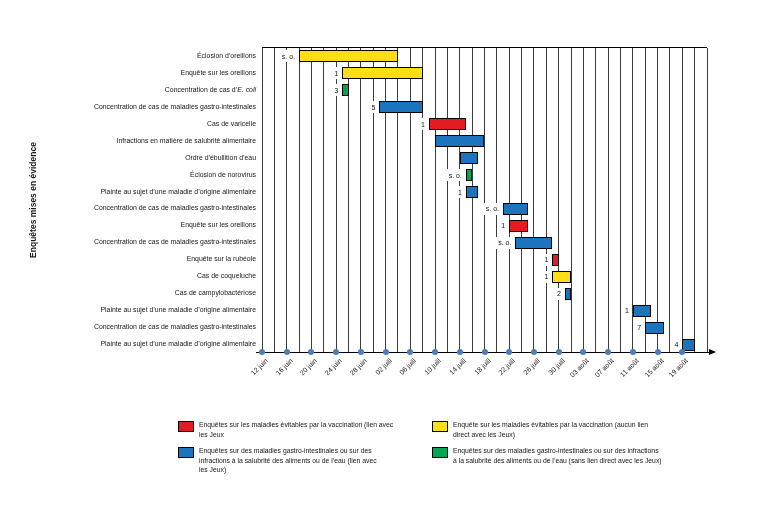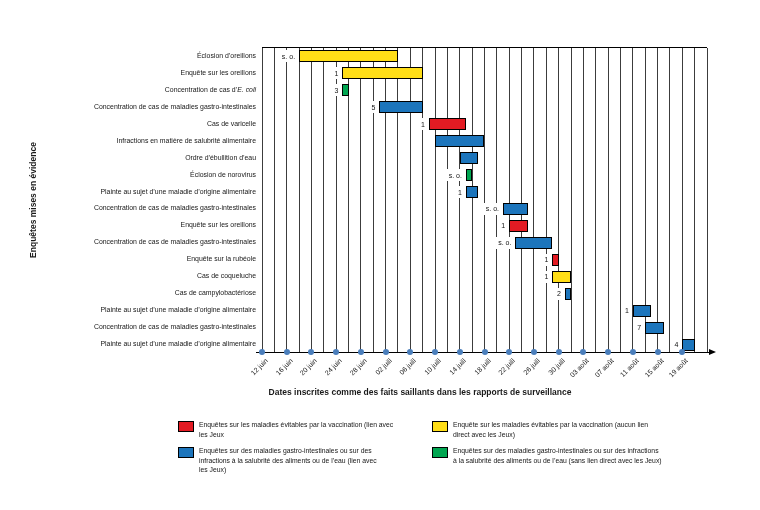--- a/index.html
+++ b/index.html
@@ -194,21 +194,20 @@
       <div class="x-tick-label" style="left: 525.389px;">03 août</div>
       <div class="axis-dot" style="left: 605.111px; background: rgb(74, 126, 187);"></div>
       <div class="x-tick-label" style="left: 550.111px;">07 août</div>
       <div class="axis-dot" style="left: 629.833px; background: rgb(74, 126, 187);"></div>
       <div class="x-tick-label" style="left: 574.833px;">11 août</div>
       <div class="axis-dot" style="left: 654.556px; background: rgb(74, 126, 187);"></div>
       <div class="x-tick-label" style="left: 599.556px;">15 août</div>
       <div class="axis-dot" style="left: 679.278px; background: rgb(74, 126, 187);"></div>
       <div class="x-tick-label" style="left: 624.278px;">19 août</div>
     </div>
-  <div id="x-title">Dates inscrites comme des faits saillants dans les rapports de surveillance</div>
   <div id="legend">
       <div class="legend-item">
         <div class="legend-swatch" style="background: rgb(227, 27, 35);"></div>
         <div class="legend-text">
           <div>Enquêtes sur les maladies évitables par la vaccination (lien avec</div>
           <div>les Jeux</div>
         </div>
       </div>
       <div class="legend-item">
         <div class="legend-swatch" style="background: rgb(255, 222, 23);"></div>

